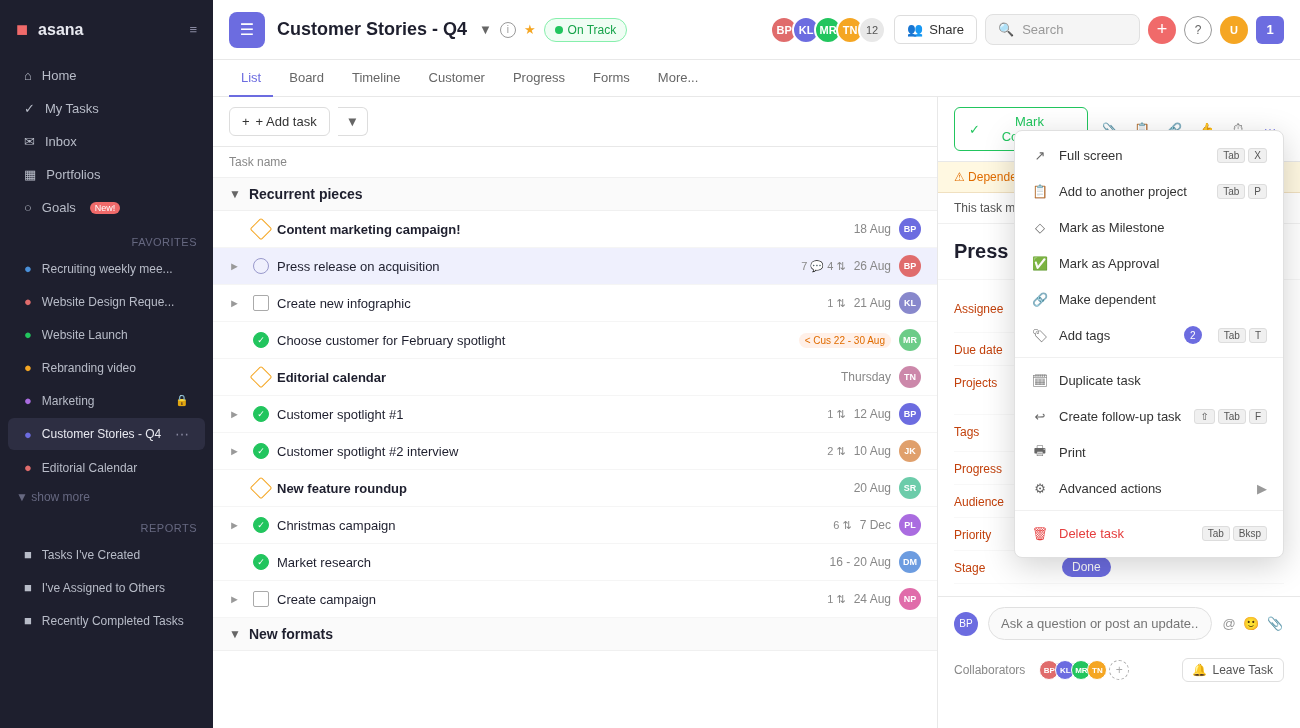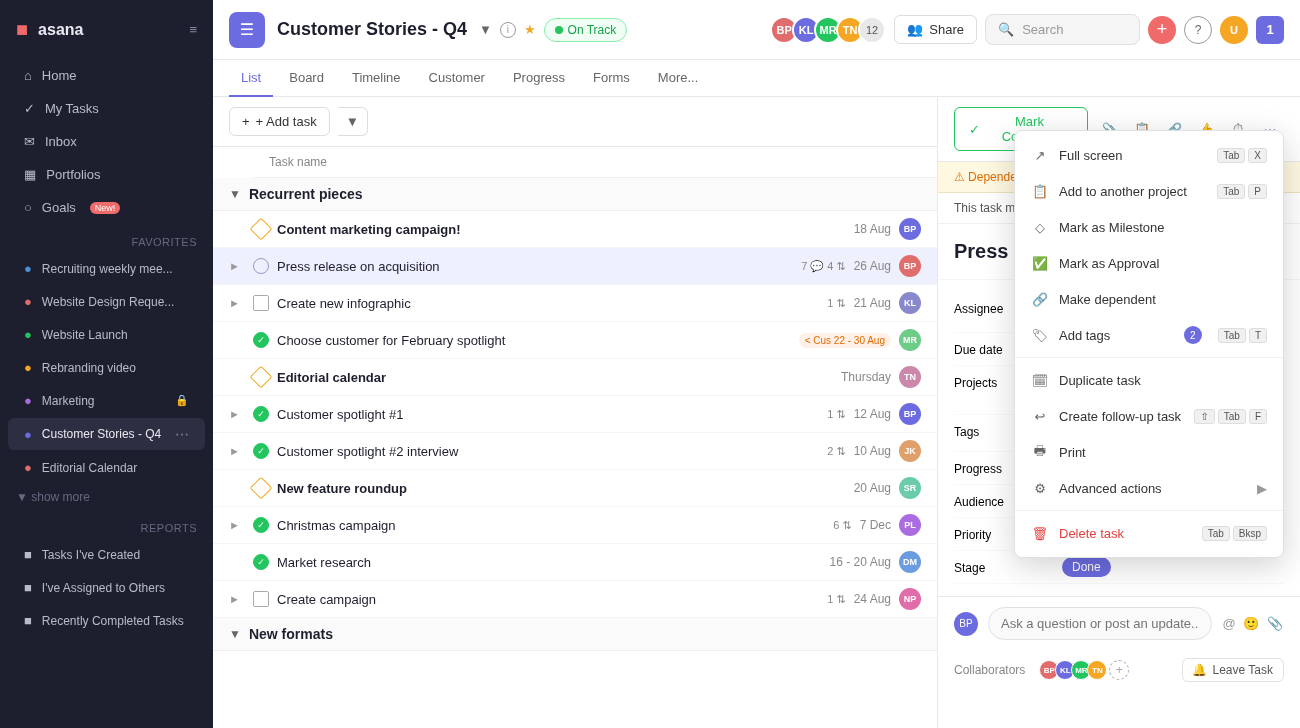--- a/index.html
+++ b/index.html
@@ -93,21 +93,21 @@
     
     .task-list-pane { width: 725px; overflow-y: auto; border-right: 1px solid #e8e8e8; }
     .task-list-header {
       display: flex; align-items: center; padding: 10px 16px; border-bottom: 1px solid #e8e8e8; gap: 8px;
     }
     .add-task-btn {
       display: flex; align-items: center; gap: 6px; padding: 6px 12px;
       border: 1px solid #ddd; border-radius: 6px; background: white; cursor: pointer; font-size: 13px; color: #333;
     }
     .dropdown-arrow { padding: 6px 8px; border: 1px solid #ddd; border-left: none; border-radius: 0 6px 6px 0; cursor: pointer; background: white; color: #666; }
-    .col-header { padding: 8px 16px; display: flex; align-items: center; color: #888; font-size: 12px; border-bottom: 1px solid #f0f0f0; margin-left: 40px; }
+    .col-header { padding: 8px 16px; display: flex; align-items: center; color: #888; font-size: 12px; border-bottom: 1px solid #f0f0f0; }
     .col-name { flex: 1; }
 
     
     .section-row {
       display: flex; align-items: center; padding: 8px 16px; font-weight: 600; font-size: 14px; color: #1e1f2e; background: #fafafa; border-bottom: 1px solid #f0f0f0; cursor: pointer;
     }
     .section-chevron { margin-right: 8px; color: #666; font-size: 12px; }
 
     
     .task-row {
@@ -137,21 +137,21 @@
     .toolbar-icon { width: 28px; height: 28px; display: flex; align-items: center; justify-content: center; cursor: pointer; color: #666; border-radius: 4px; }
     .three-dot-active { color: #6c6ce0; }
 
     .dependent-banner { background: #fff8e1; padding: 8px 16px; font-size: 12px; color: #e06c00; border-bottom: 1px solid #f0e0c0; }
     .editable-notice { padding: 8px 16px; font-size: 12px; color: #555; border-bottom: 1px solid #f0f0f0; }
 
     .detail-title { padding: 16px; font-size: 20px; font-weight: 600; color: #1e1f2e; border-bottom: 1px solid #f5f5f5; }
 
     .detail-fields { padding: 12px 16px; }
     .detail-field { display: flex; align-items: flex-start; padding: 8px 0; border-bottom: 1px solid #f8f8f8; gap: 8px; }
-    .field-label { width: 100px; color: #000000; font-size: 12px; flex-shrink: 0; padding-top: 2px; }
+    .field-label { width: 100px; color: #c2410c; font-size: 12px; flex-shrink: 0; padding-top: 2px; }
     .field-value { flex: 1; font-size: 13px; color: #1e1f2e; }
     .assignee-value { display: flex; align-items: center; gap: 8px; }
     .field-avatar { width: 24px; height: 24px; border-radius: 50%; background: #6c6ce0; display: flex; align-items: center; justify-content: center; color: white; font-size: 10px; }
     .due-date-value { display: flex; align-items: center; gap: 6px; }
     .calendar-icon { color: #888; }
     .tag-chip { display: inline-flex; align-items: center; gap: 4px; padding: 3px 8px; border-radius: 12px; font-size: 12px; }
     .tag-marketing { background: #e8d5f5; color: #7c3aed; }
     .tag-x { cursor: pointer; color: #7c3aed; }
     .project-chip { display: flex; align-items: center; gap: 6px; font-size: 12px; color: #1e1f2e; }
     .project-dot { width: 8px; height: 8px; border-radius: 50%; }

